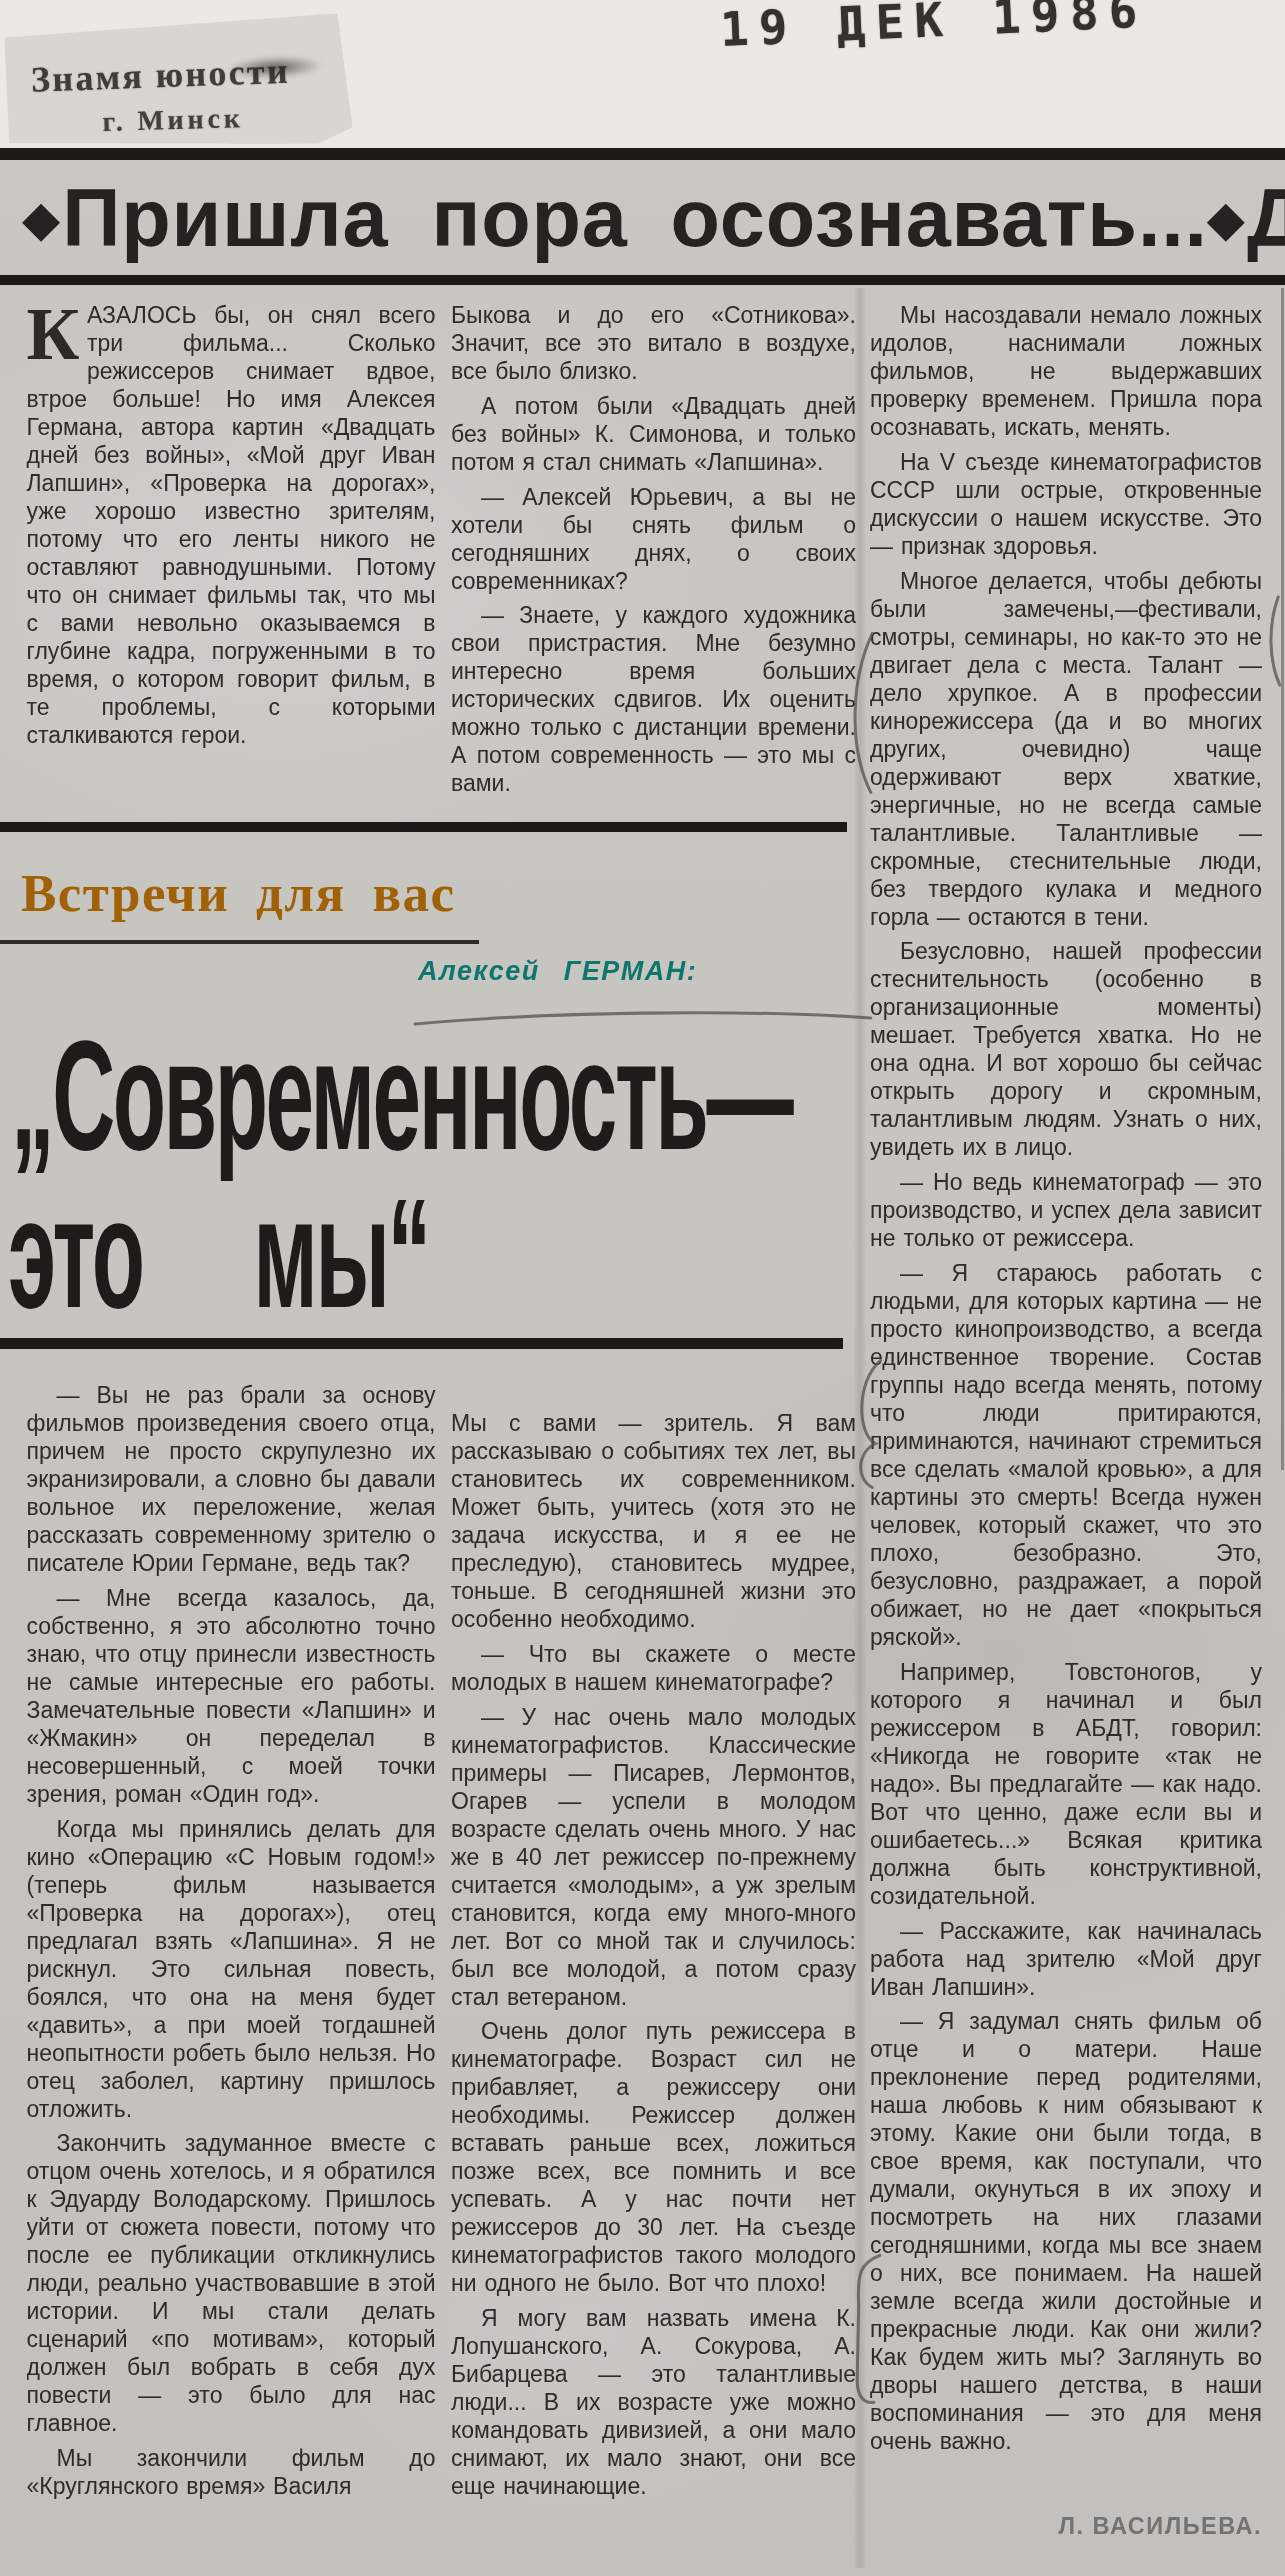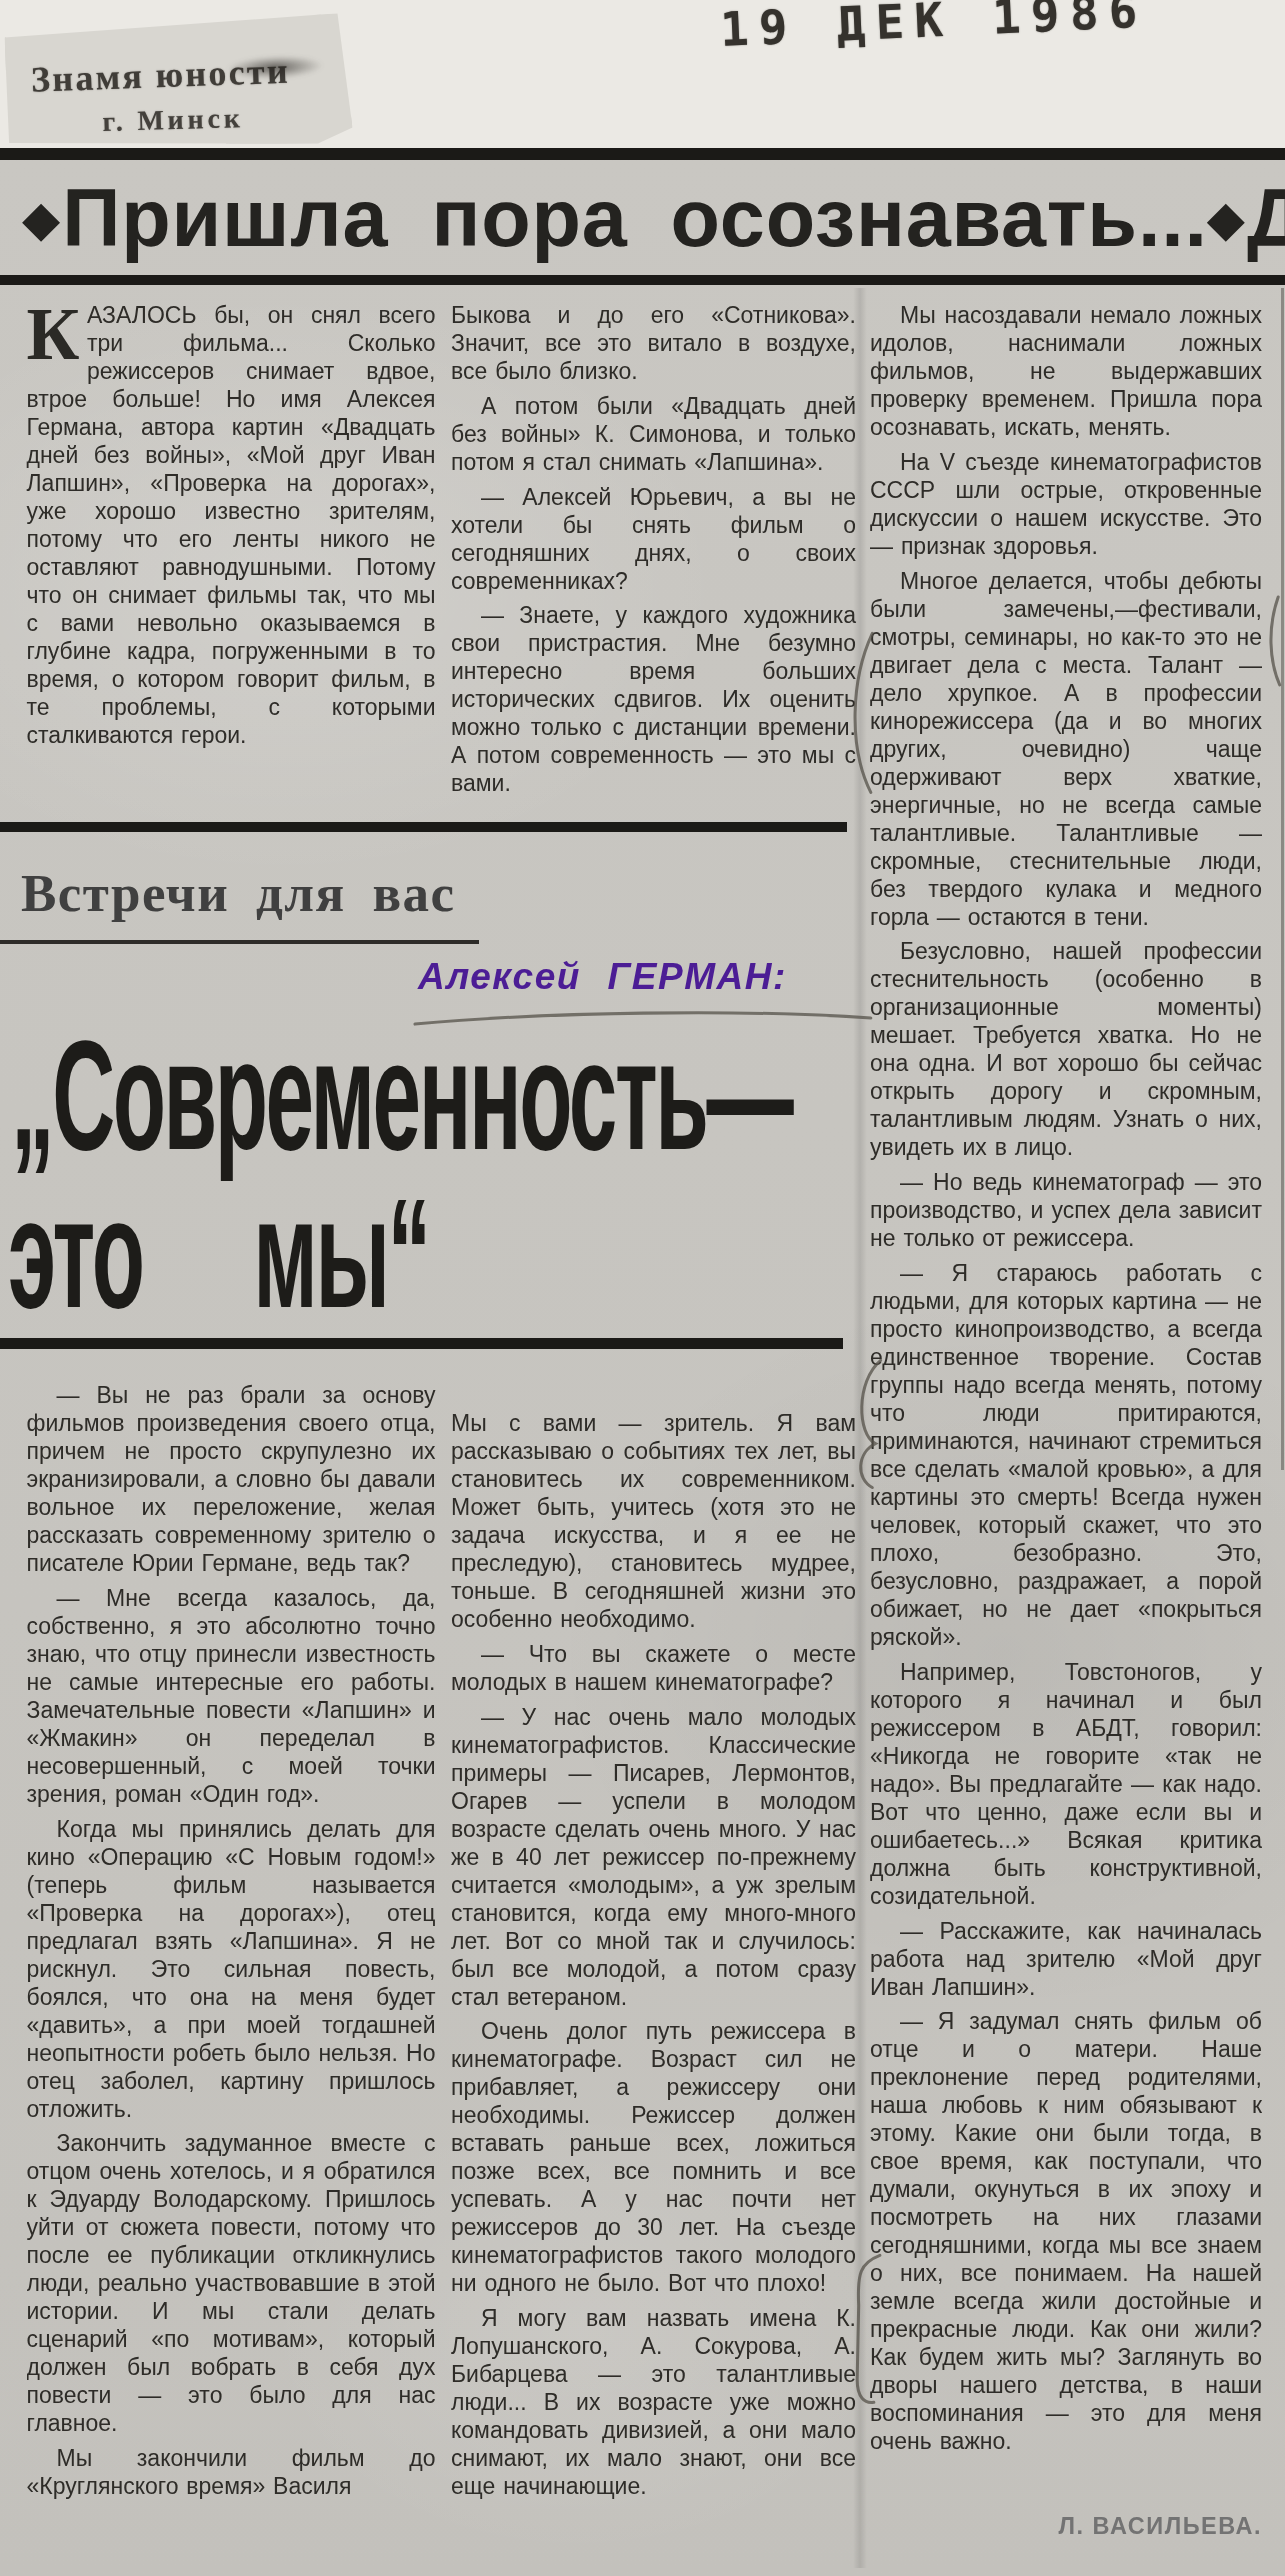--- a/index.html
+++ b/index.html
@@ -53,24 +53,24 @@
   .dropcap{float:left;font-family:"Liberation Serif",serif;font-weight:bold;
         font-size:73px;line-height:56px;padding:6px 7.6px 0 0;color:#2b2a26;}
   #col-top-left{left:26.5px;top:301px;width:409px;}
   #col-top-mid{left:451px;top:301px;width:405px;}
   #col-right{left:870px;top:301px;width:392px;height:2200px;overflow:hidden;}
   #col-bot-left{left:26.5px;top:1381px;width:409px;height:1185px;overflow:hidden;}
   #col-bot-mid{left:451px;top:1381px;width:405px;height:1185px;overflow:hidden;margin-top:28px;}
 
   
   .kicker{position:absolute;left:21px;top:863px;font-family:"Liberation Serif",serif;
-        font-weight:bold;font-size:53px;letter-spacing:1.5px;word-spacing:12px;color:#404040;}
+        font-weight:bold;font-size:53px;letter-spacing:1.5px;word-spacing:12px;color:#a16207;}
   .kicker-underline{position:absolute;left:0;top:940px;width:479px;height:3.8px;background:#2e2c29;}
   .speaker{position:absolute;left:418px;top:956px;font-style:italic;font-weight:bold;
-        font-size:37px;letter-spacing:1.5px;word-spacing:15px;color:#4c1d95;}
+        font-size:27px;letter-spacing:1.5px;word-spacing:15px;color:#0f766e;}
   .bigtitle{position:absolute;white-space:nowrap;font-weight:bold;font-size:156px;
         line-height:0.96;color:#1d1c19;letter-spacing:-4.5px;
         transform:scaleX(0.56);transform-origin:0 0;}
   #title1{left:10.6px;top:1021px;}
   #title2{left:7.6px;top:1179px;word-spacing:159px;}
 
   
   .signature{position:absolute;left:870px;top:2513px;width:392px;text-align:right;
         font-weight:bold;font-size:23.5px;letter-spacing:1.5px;color:#737373;}
 

